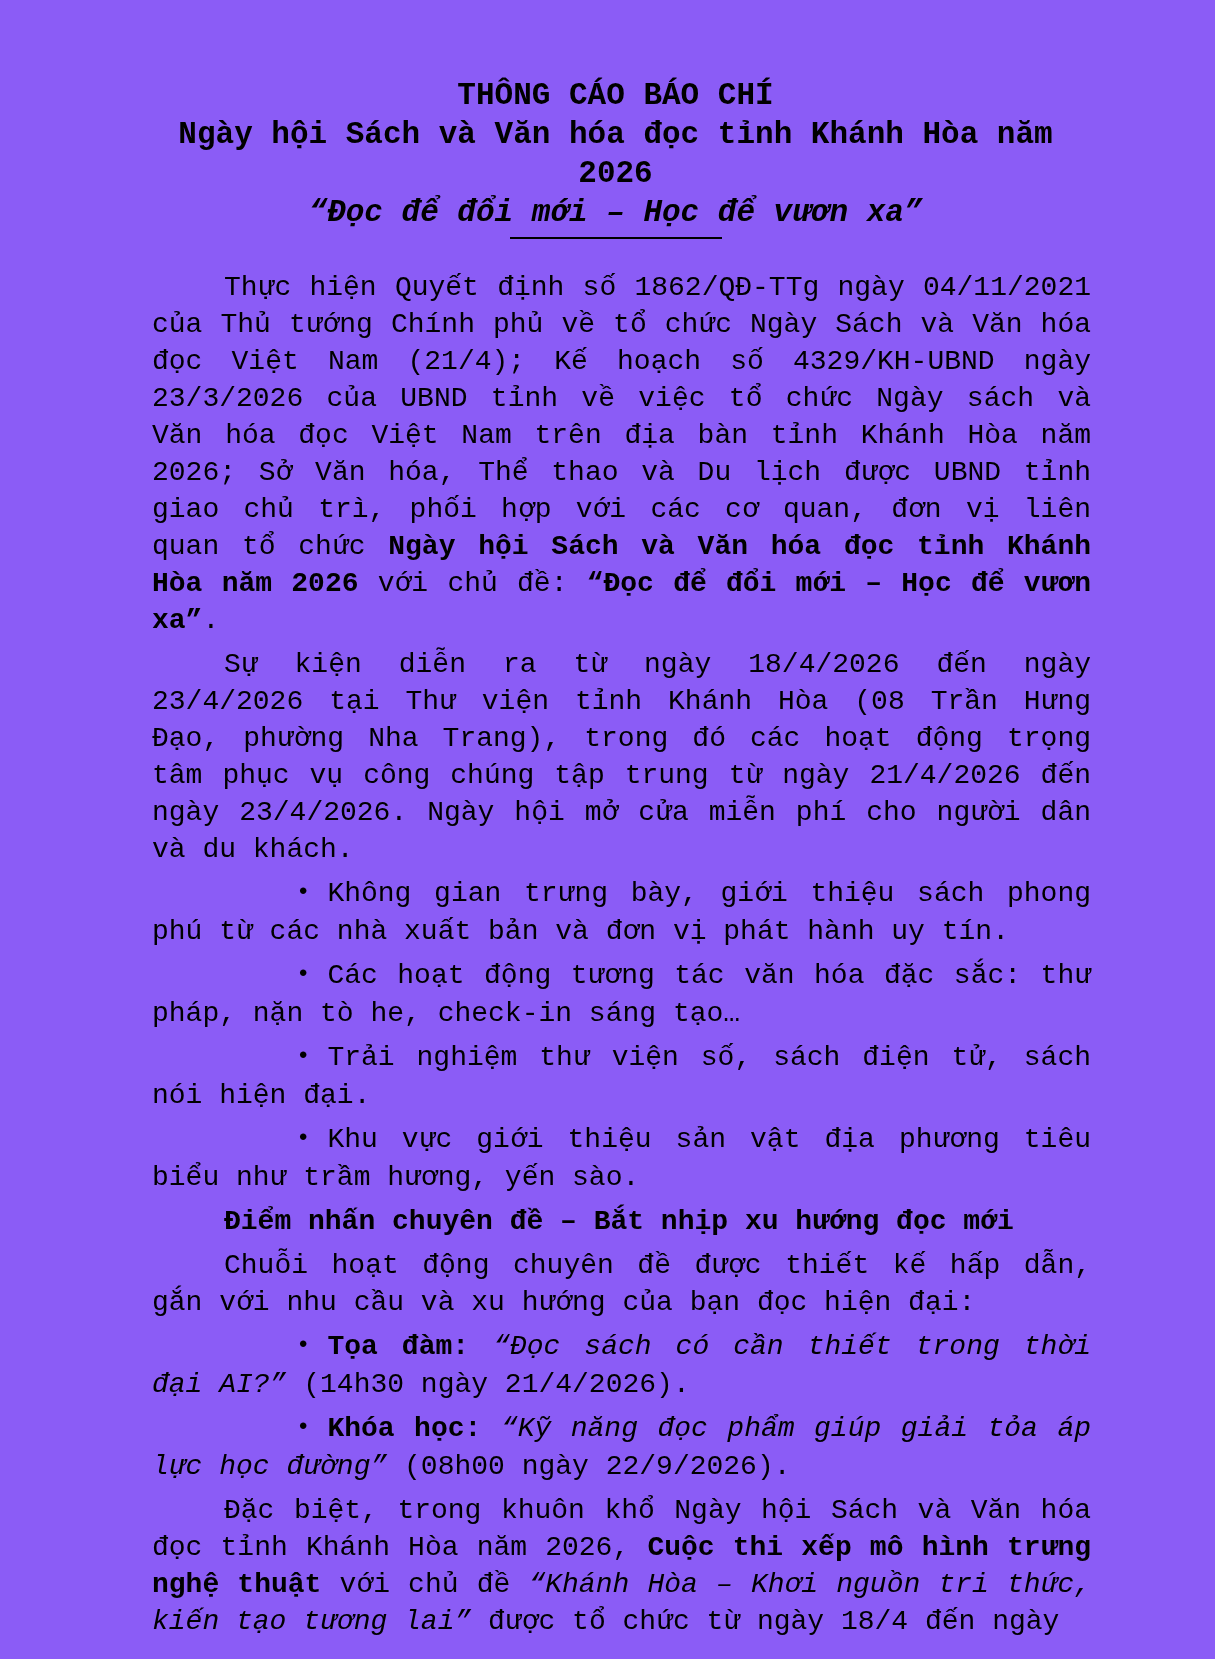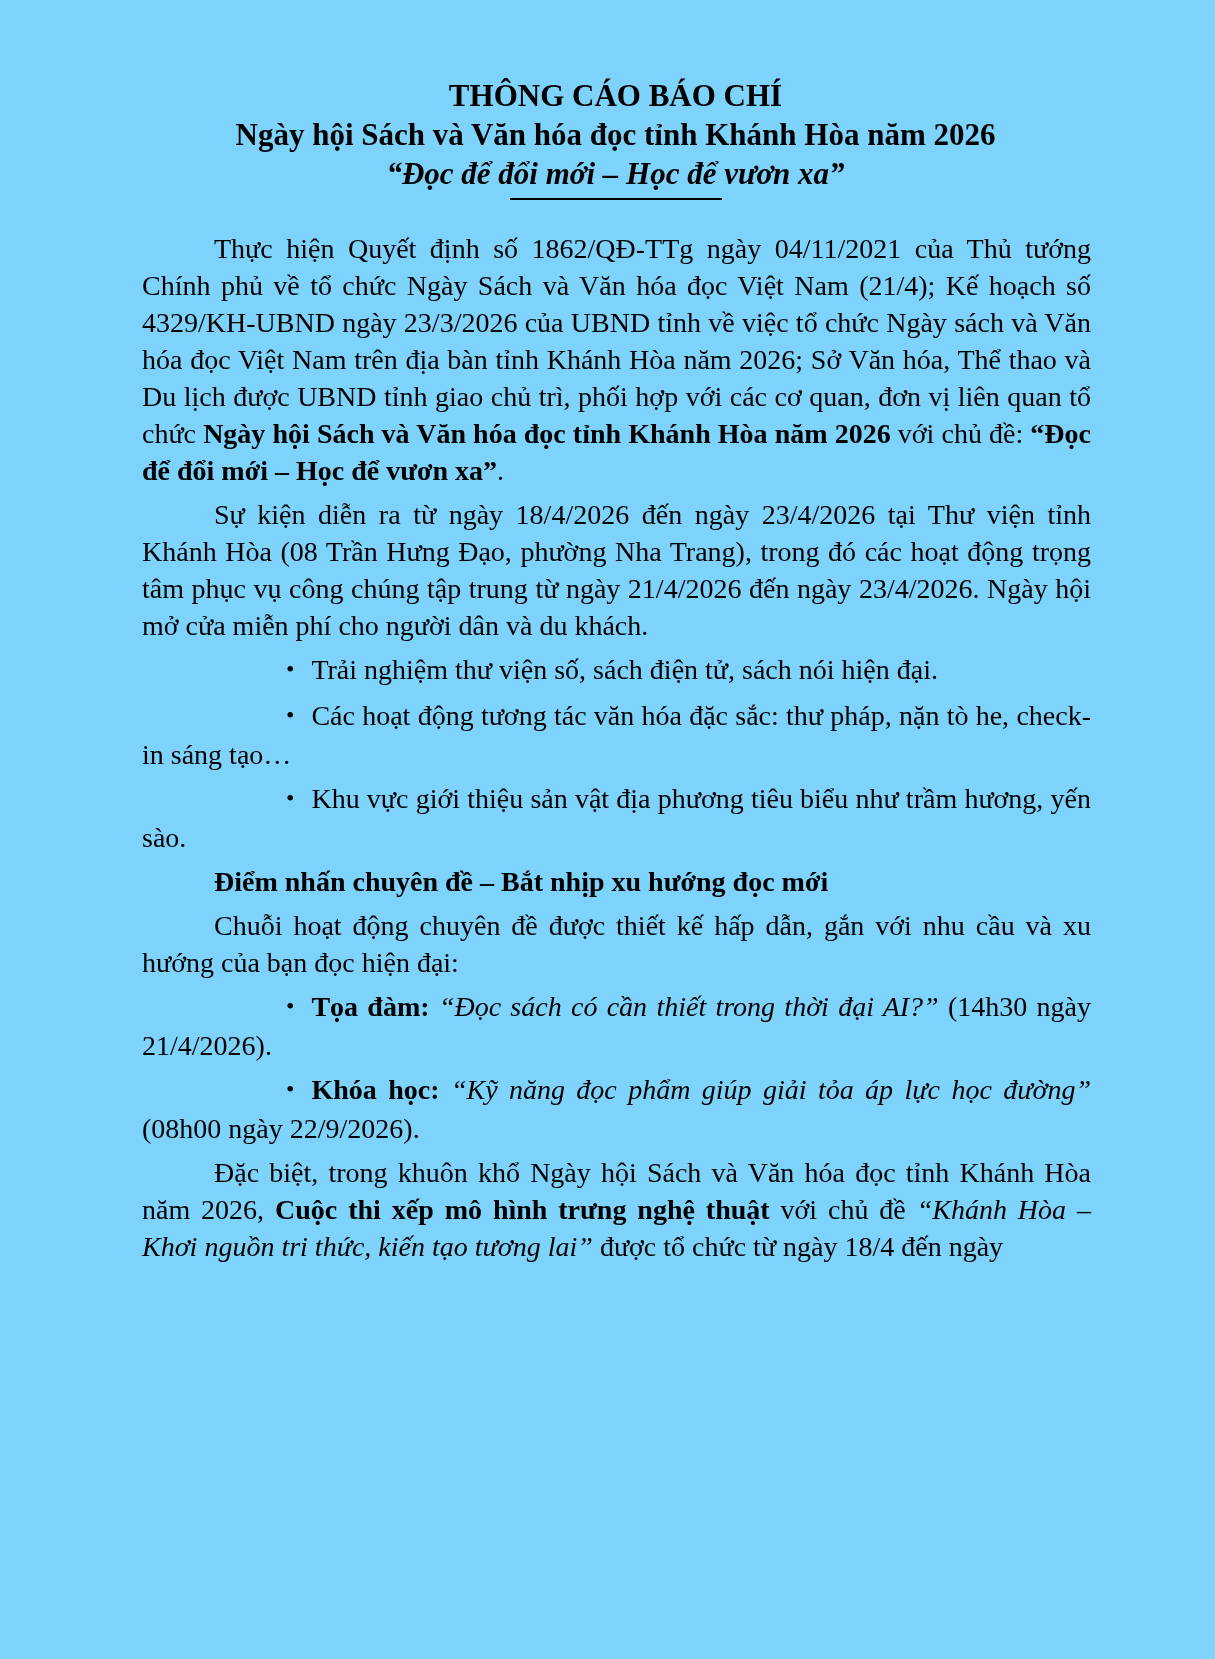--- a/index.html
+++ b/index.html
@@ -1,23 +1,23 @@
 <!DOCTYPE html>
 <html lang="vi"><head>
 <meta charset="utf-8">
 <style>
   html, body { margin: 0; padding: 0; background: #ffffff; }
   .page {
     position: relative;
     width: 1215px;
     height: 1659px;
     box-sizing: border-box;
-    background: #7dd3fc;
+    background: #8b5cf6;
     color: #000000;
-    font-family: Liberation Serif, serif;
+    font-family: Liberation Mono, monospace;
     padding: 76px 124px 36px 140px;
     overflow: hidden;
   }
   .title-line {
     text-align: center;
     font-weight: bold;
     font-size: 31px;
     line-height: 39px;
     margin: 0;
   }
@@ -26,21 +26,21 @@
     width: 212px;
     border: none;
     border-top: 2px solid #000;
     margin: 5px auto 30px auto;
   }
   .block {
     font-size: 28px;
     line-height: 37px;
     text-align: justify;
     text-indent: 72px;
-    margin: 7px 0 0 2px;
+    margin: 7px 0 0 12px;
   }
   .block.heading { font-weight: bold; }
   .b { font-weight: bold; }
   .i { font-style: italic; }
   .dot {
     display: inline-block;
     margin-right: 17px;
     transform: translateY(-2px);
     font-size: 24px;
   }
@@ -50,22 +50,23 @@
 
 <div class="page">
   <div class="title-line">THÔNG CÁO BÁO CHÍ</div>
   <div class="title-line">Ngày hội Sách và Văn hóa đọc tỉnh Khánh Hòa năm 2026</div>
   <div class="title-line quote">“Đọc để đổi mới – Học để vươn xa”</div>
   <hr class="separator">
 
   <div>
       <p class="block paragraph"><span>Thực hiện Quyết định số 1862/QĐ-TTg ngày 04/11/2021 của Thủ tướng Chính phủ về tổ chức Ngày Sách và Văn hóa đọc Việt Nam (21/4); Kế hoạch số 4329/KH-UBND ngày 23/3/2026 của UBND tỉnh về việc tổ chức Ngày sách và Văn hóa đọc Việt Nam trên địa bàn tỉnh Khánh Hòa năm 2026; Sở Văn hóa, Thể thao và Du lịch được UBND tỉnh giao chủ trì, phối hợp với các cơ quan, đơn vị liên quan tổ chức </span><span class="b">Ngày hội Sách và Văn hóa đọc tỉnh Khánh Hòa năm 2026</span><span> với chủ đề: </span><span class="b">“Đọc để đổi mới – Học để vươn xa”</span><span>.</span></p>
       <p class="block paragraph"><span>Sự kiện diễn ra từ ngày 18/4/2026 đến ngày 23/4/2026 tại Thư viện tỉnh Khánh Hòa (08 Trần Hưng Đạo, phường Nha Trang), trong đó các hoạt động trọng tâm phục vụ công chúng tập trung từ ngày 21/4/2026 đến ngày 23/4/2026. Ngày hội mở cửa miễn phí cho người dân và du khách.</span></p>
+      <p class="block bullet"><span class="dot">•</span><span>Không gian trưng bày, giới thiệu sách phong phú từ các nhà xuất bản và đơn vị phát hành uy tín.</span></p>
+      <p class="block bullet"><span class="dot">•</span><span>Các hoạt động tương tác văn hóa đặc sắc: thư pháp, nặn tò he, check-in sáng tạo…</span></p>
       <p class="block bullet"><span class="dot">•</span><span>Trải nghiệm thư viện số, sách điện tử, sách nói hiện đại.</span></p>
-      <p class="block bullet"><span class="dot">•</span><span>Các hoạt động tương tác văn hóa đặc sắc: thư pháp, nặn tò he, check-in sáng tạo…</span></p>
       <p class="block bullet"><span class="dot">•</span><span>Khu vực giới thiệu sản vật địa phương tiêu biểu như trầm hương, yến sào.</span></p>
       <p class="block heading"><span class="b">Điểm nhấn chuyên đề – Bắt nhịp xu hướng đọc mới</span></p>
       <p class="block paragraph"><span>Chuỗi hoạt động chuyên đề được thiết kế hấp dẫn, gắn với nhu cầu và xu hướng của bạn đọc hiện đại:</span></p>
       <p class="block bullet"><span class="dot">•</span><span class="b">Tọa đàm: </span><span class="i">“Đọc sách có cần thiết trong thời đại AI?”</span><span> (14h30 ngày 21/4/2026).</span></p>
       <p class="block bullet"><span class="dot">•</span><span class="b">Khóa học: </span><span class="i">“Kỹ năng đọc phẩm giúp giải tỏa áp lực học đường”</span><span> (08h00 ngày 22/9/2026).</span></p>
       <p class="block paragraph"><span>Đặc biệt, trong khuôn khổ Ngày hội Sách và Văn hóa đọc tỉnh Khánh Hòa năm 2026, </span><span class="b">Cuộc thi xếp mô hình trưng nghệ thuật</span><span> với chủ đề </span><span class="i">“Khánh Hòa – Khơi nguồn tri thức, kiến tạo tương lai”</span><span> được tổ chức từ ngày 18/4 đến ngày</span></p>
     </div>
 </div>
 
 </body></html>

